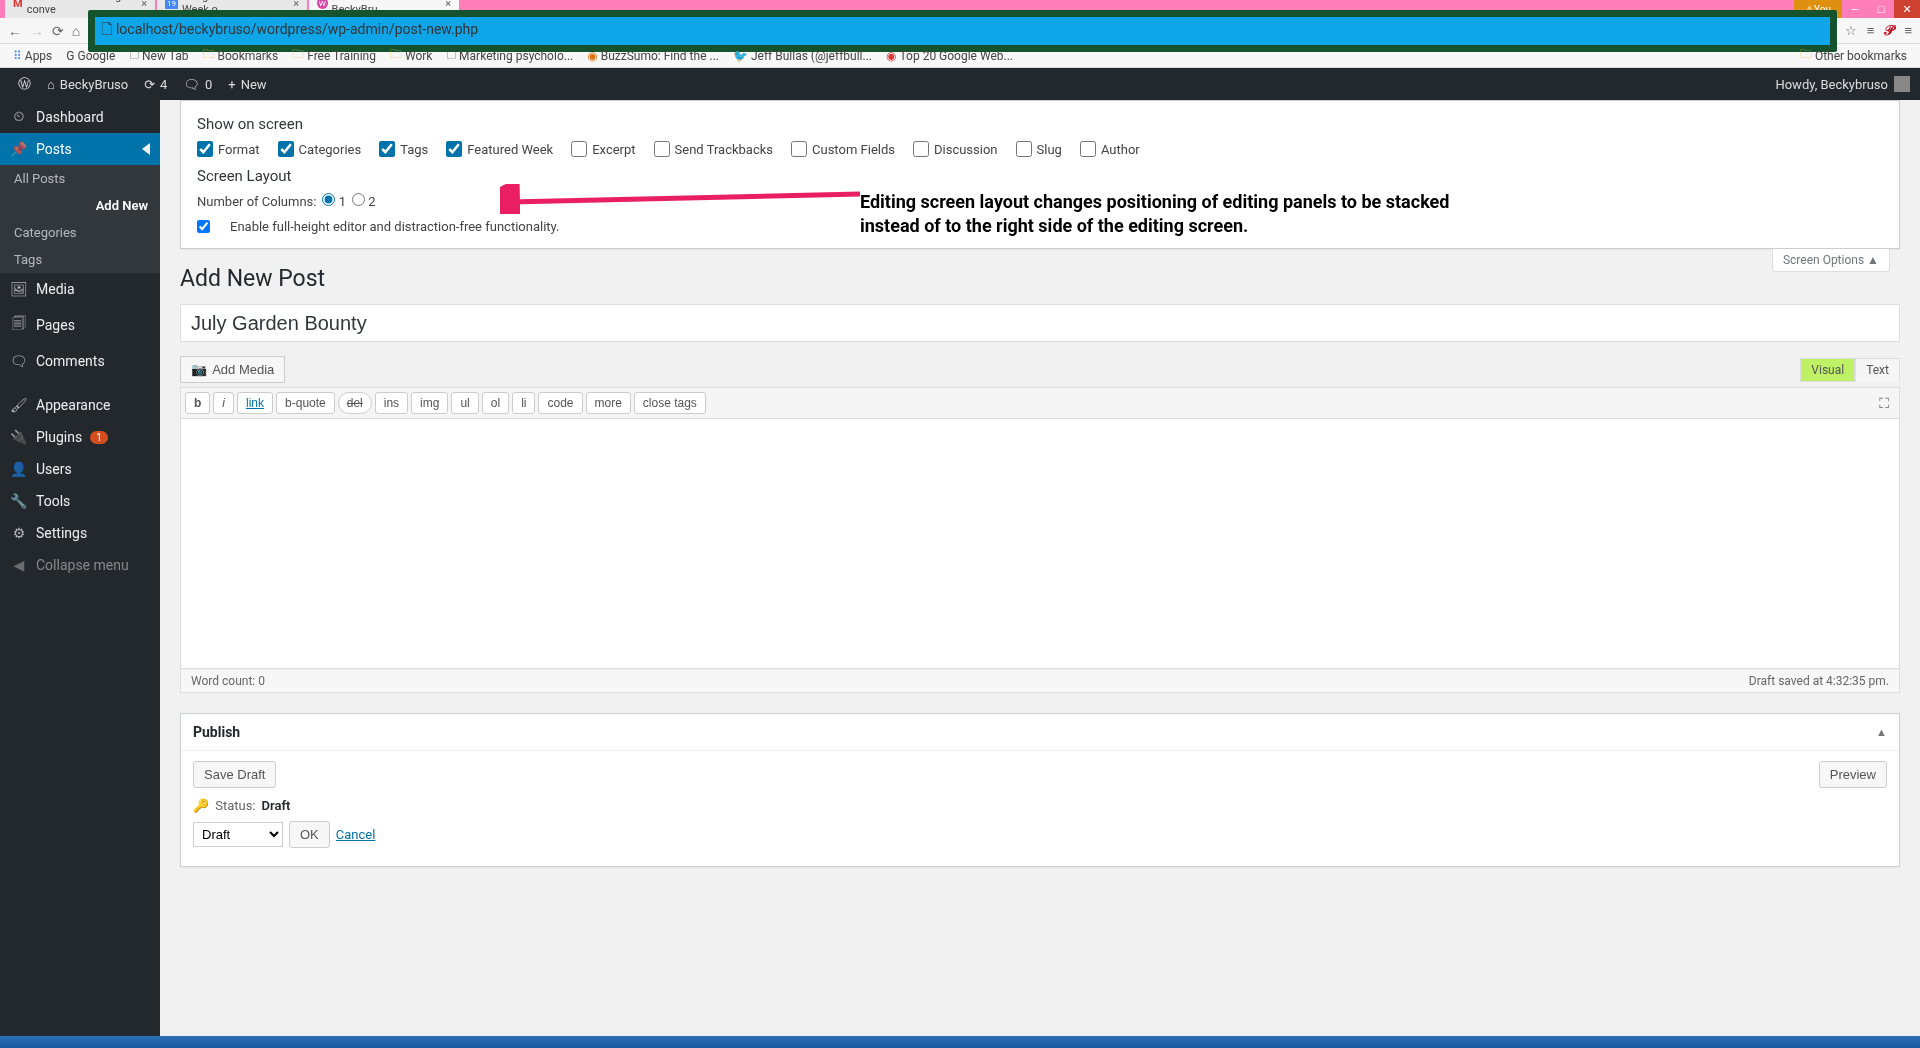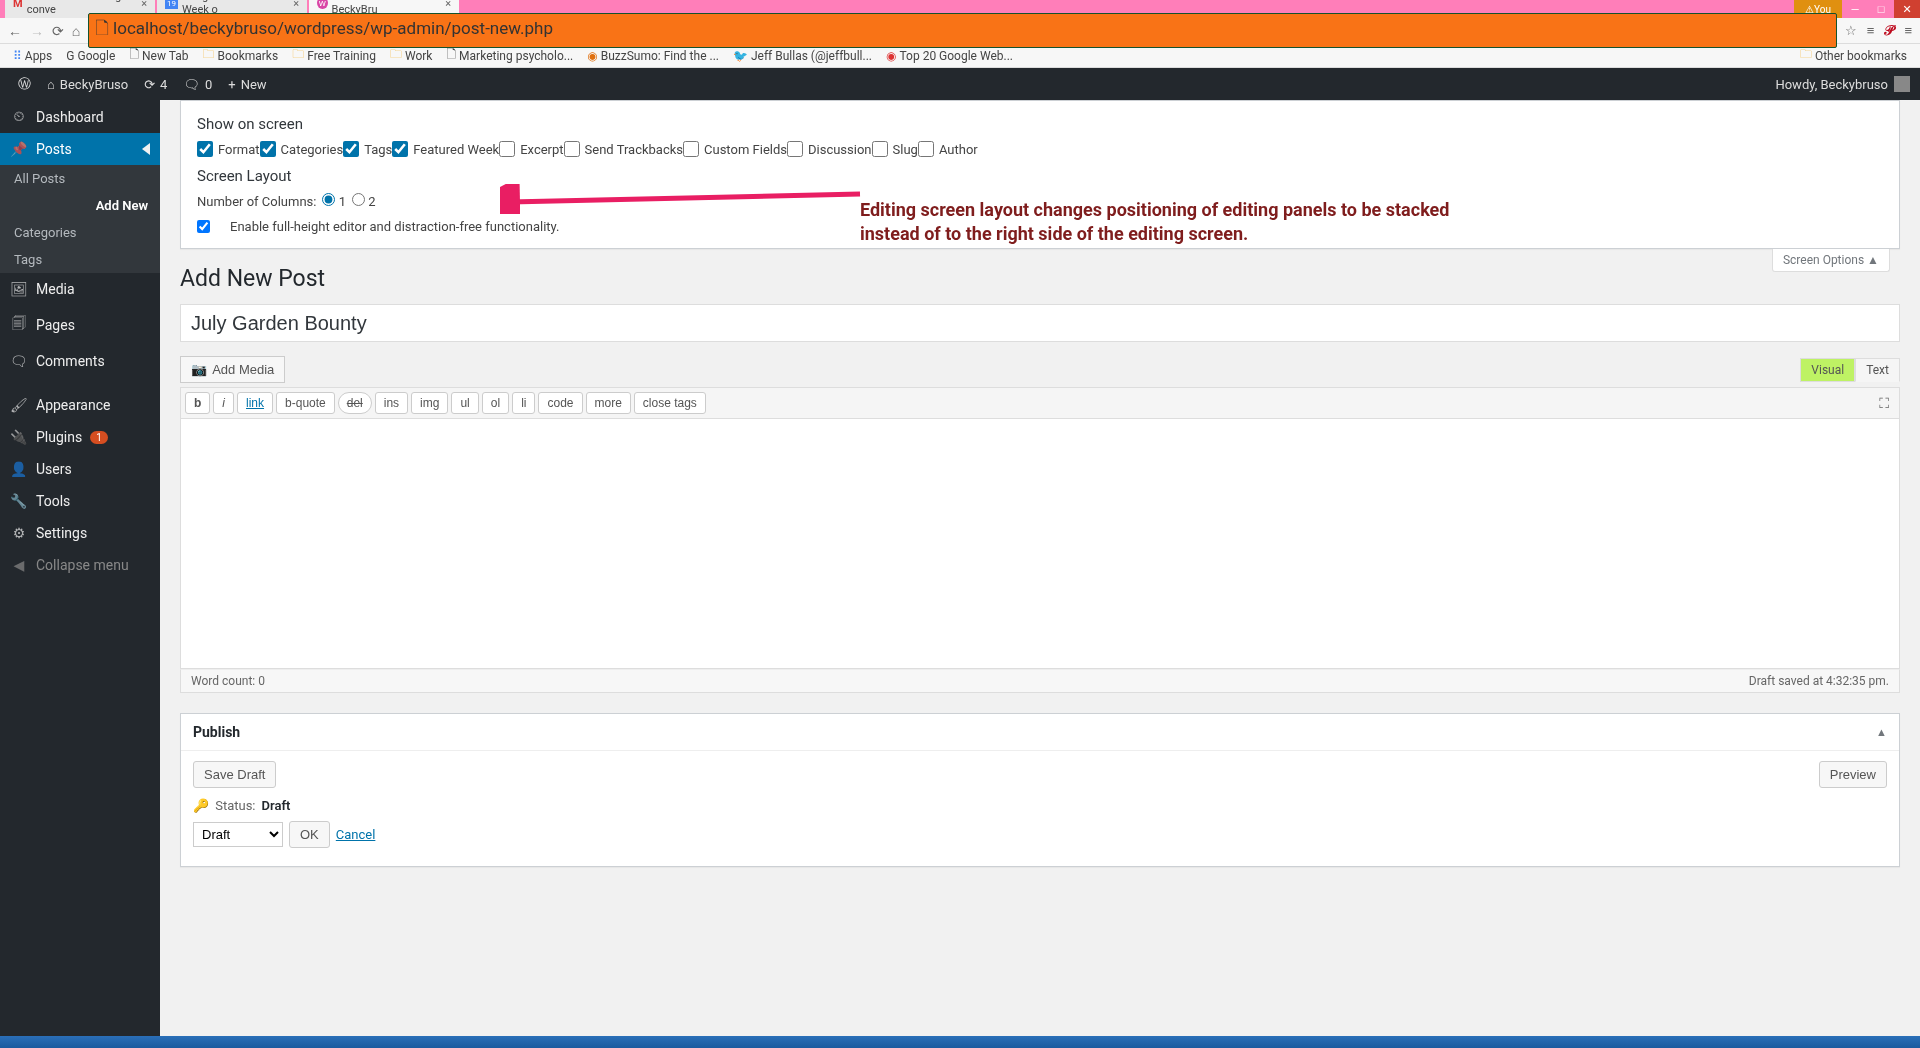--- a/index.html
+++ b/index.html
@@ -8,21 +8,21 @@
 .tabs-row { display: flex; align-items: flex-end; height: 18px; padding-left: 5px; }
 .tab { background: #e8e8e8; border-radius: 3px 3px 0 0; padding: 2px 8px; margin-right: 2px; font-size: 11px; display: flex; align-items: center; gap: 4px; max-width: 150px; }
 .tab.active { background: #f7f7f7; }
 .tab-close { font-size: 11px; color: #666; cursor: pointer; }
 .win-controls { margin-left: auto; display: flex; }
 .win-btn { width: 26px; height: 18px; display: flex; align-items: center; justify-content: center; font-size: 11px; color: #fff; }
 .win-btn.you { background: #e09010; width: 48px; font-size: 10px; }
 .win-btn.close { background: #d04030; }
 .addr-bar { height: 26px; background: #f7f7f7; display: flex; align-items: center; padding: 0 8px; gap: 8px; border-bottom: 1px solid #dcdcdc; }
 .nav-icon { color: #666; font-size: 14px; cursor: pointer; }
-.url-box { flex: 1; border: 1px solid #14532d; border-radius: 2px; padding: 2px 6px; background: #f97316; font-size: 17px; color: #333; }
+.url-box { flex: 1; border: 7px solid #14532d; border-radius: 2px; padding: 2px 6px; background: #0ea5e9; font-size: 14px; color: #333; }
 .addr-right { display: flex; gap: 10px; align-items: center; color: #666; }
 .pinterest { color: #bd081c; font-weight: bold; font-size: 14px; }
 .bookmarks-bar { height: 24px; background: #f7f7f7; display: flex; align-items: center; padding: 0 8px; gap: 4px; border-bottom: 1px solid #dcdcdc; font-size: 12px; }
 .bm { display: flex; align-items: center; gap: 3px; padding: 2px 5px; color: #444; cursor: pointer; }
 .bm-folder { color: #f4b942; }
 .bm-right { margin-left: auto; }
 .wp-bar { height: 32px; background: #23282d; color: #ddd; display: flex; align-items: center; padding: 0 10px; font-size: 13px; }
 .wp-bar-item { display: flex; align-items: center; gap: 5px; padding: 0 8px; height: 32px; cursor: pointer; }
 .wp-bar-right { margin-left: auto; display: flex; align-items: center; gap: 6px; }
 .avatar-sq { width: 16px; height: 16px; background: #888; }
@@ -32,21 +32,21 @@
 .sb-item.current { background: #0073aa; color: #fff; }
 .sb-sub { padding: 6px 12px 6px 14px; font-size: 13px; color: #b4b9be; cursor: pointer; background: #32373c; }
 .sb-sub.active { color: #fff; font-weight: 600; text-align: right; }
 .arrow-after { width: 0; height: 0; border-top: 6px solid transparent; border-bottom: 6px solid transparent; border-right: 8px solid #f1f1f1; margin-left: auto; }
 .badge { background: #d54e21; border-radius: 9px; font-size: 10px; padding: 1px 6px; color: #fff; }
 .sb-icon { width: 18px; text-align: center; opacity: 0.7; }
 .content { flex: 1; padding: 0; overflow-y: auto; position: relative; }
 .screen-options-panel { background: #fff; border: 1px solid #ccd0d4; margin: 0 20px 0 20px; padding: 14px 0 14px 0; box-shadow: 0 1px 1px rgba(0,0,0,.04); }
 .so-section { padding: 0 16px 10px 16px; }
 .so-label { font-size: 15px; color: #32373c; margin-bottom: 8px; display: block; }
-.so-checks { display: flex; flex-wrap: wrap; }
+.so-checks { display: flex; flex-wrap: wrap; gap: 18px; }
 .so-checks label { display: flex; align-items: center; gap: 5px; font-size: 13px; color: #444; }
 .so-checks input[type=checkbox] { width: 16px; height: 16px; accent-color: #0073aa; }
 .so-cols { display: flex; align-items: center; gap: 6px; }
 .so-tab { position: absolute; right: 30px; background: #fff; border: 1px solid #ddd; border-top: none; padding: 4px 10px; font-size: 12px; color: #72777c; border-radius: 0 0 3px 3px; cursor: pointer; }
 .page-title { font-size: 23px; font-weight: 400; color: #23282d; padding: 16px 20px 12px 20px; }
 .title-input { margin: 0 20px; width: calc(100% - 40px); }
 .title-input input { width: 100%; padding: 6px 10px; font-size: 20px; border: 1px solid #ddd; background: #fff; color: #32373c; height: 38px; }
 .media-row { margin: 14px 20px 0 20px; display: flex; align-items: center; }
 .media-btn { background: #f7f7f7; border: 1px solid #ccc; padding: 5px 10px; font-size: 13px; cursor: pointer; display: flex; align-items: center; gap: 5px; color: #555; }
 .editor-tabs { margin-left: auto; display: flex; }
@@ -64,21 +64,21 @@
 .metabox-head { padding: 10px 12px; border-bottom: 1px solid #eee; font-size: 14px; font-weight: bold; color: #23282d; display: flex; align-items: center; }
 .metabox-toggle { margin-left: auto; color: #72777c; font-size: 11px; cursor: pointer; }
 .metabox-body { padding: 10px 12px; }
 .minor-actions { display: flex; margin-bottom: 10px; }
 .btn { background: #f7f7f7; border: 1px solid #ccc; padding: 5px 10px; font-size: 13px; cursor: pointer; color: #555; border-radius: 3px; }
 .btn-right { margin-left: auto; }
 .status-row { display: flex; align-items: center; gap: 6px; margin: 8px 0; font-size: 13px; color: #666; }
 .status-row b { color: #23282d; font-weight: 600; }
 .select { border: 1px solid #ccc; padding: 3px 4px; font-size: 13px; background: #fff; width: 90px; }
 .link-a { color: #0073aa; text-decoration: underline; cursor: pointer; }
-.annotation { position: absolute; top: 90px; left: 700px; color: #7f1d1d; font-size: 18px; font-weight: 700; line-height: 1.35; text-shadow: 0 0 3px #fff; margin-top: 8px; }
+.annotation { position: absolute; top: 90px; left: 700px; color: #000000; font-size: 18px; font-weight: 700; line-height: 1.35; text-shadow: 0 0 3px #fff; }
 .annotation-arrow { position: absolute; top: 84px; left: 340px; }
 .taskbar { height: 12px; background: linear-gradient(#2a6fb8, #1a5a9e); }
 input[type=radio] { accent-color: #0073aa; }
 </style>
 </head>
 <body>
 
 <div class="chrome-top">
   <div class="tabs-row">
     <div class="tab">

